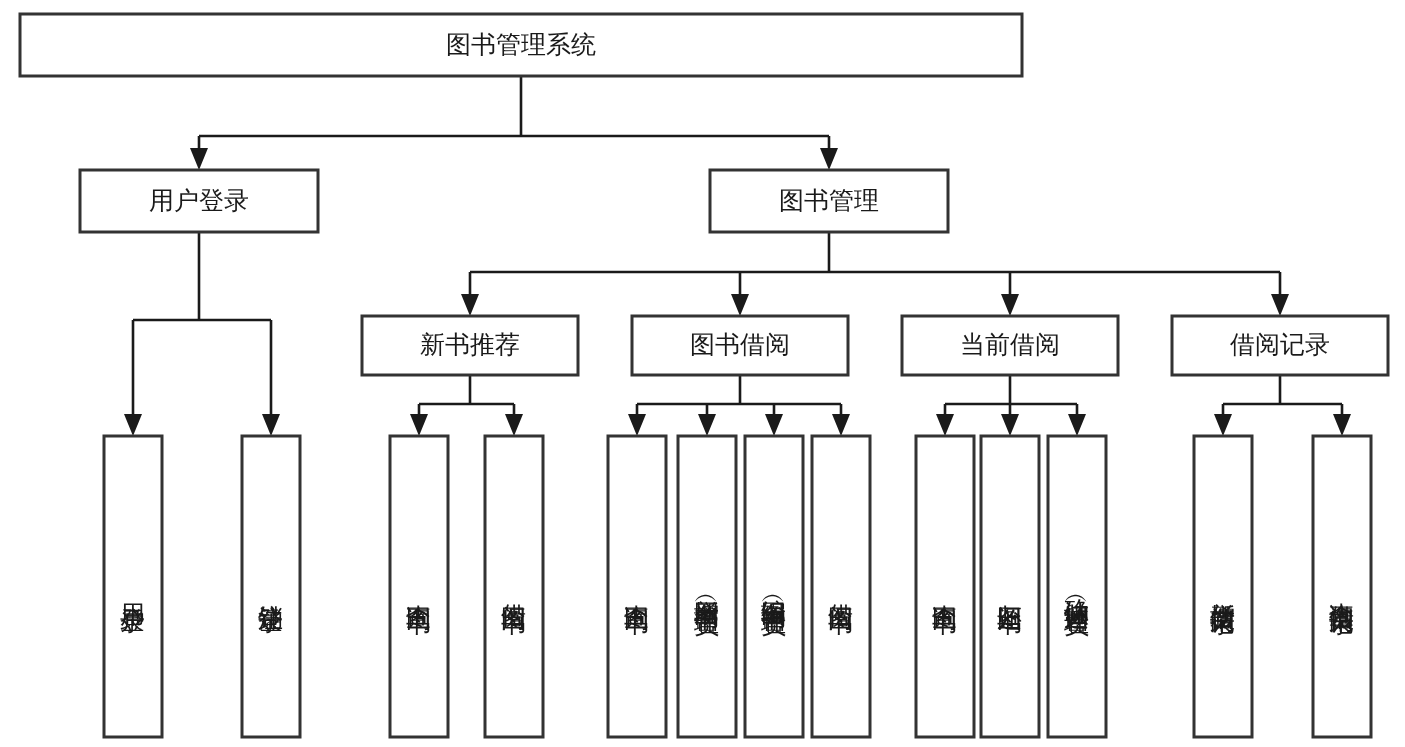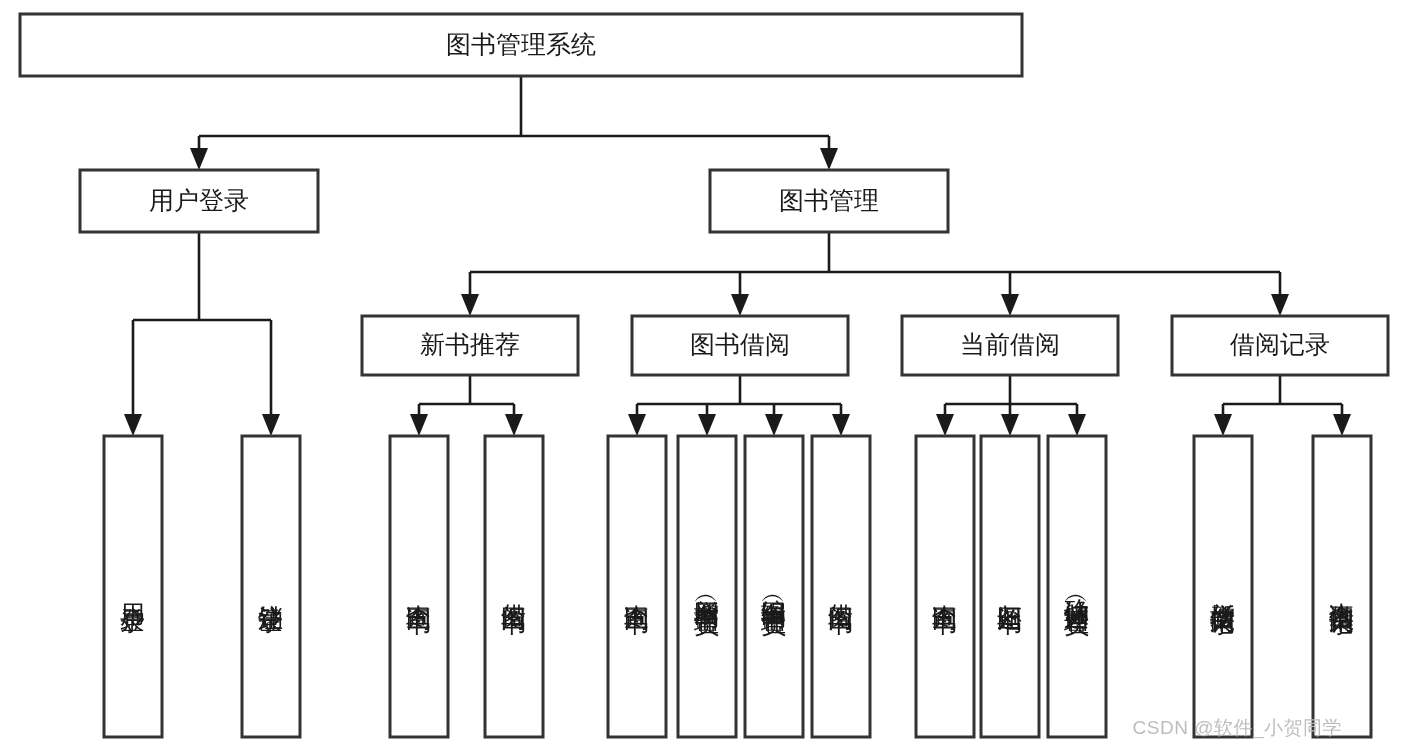--- a/index.html
+++ b/index.html
@@ -231,15 +231,14 @@
       <rect class="node-rect" x="1194" y="436" width="58" height="301"></rect>
       <text class="node-label-v" x="1223" y="588">新增借阅记录</text>
     </g>
     <g>
       <rect class="node-rect" x="1313" y="436" width="58" height="301"></rect>
       <text class="node-label-v" x="1342" y="588">查询借阅记录</text>
     </g>
 
   </svg>
 
-  <div class="watermark">CSDN @软件_小贺同学</div>
 
 </div>
 
 </body></html>

